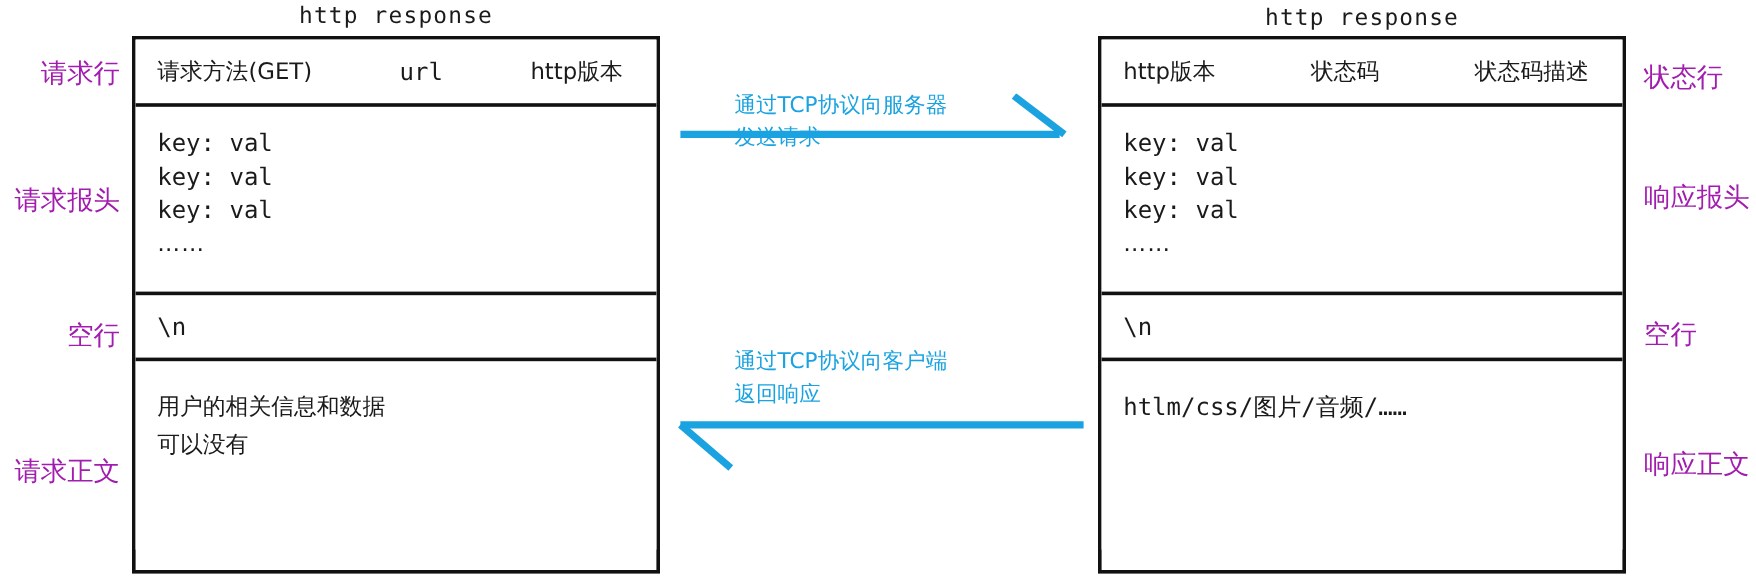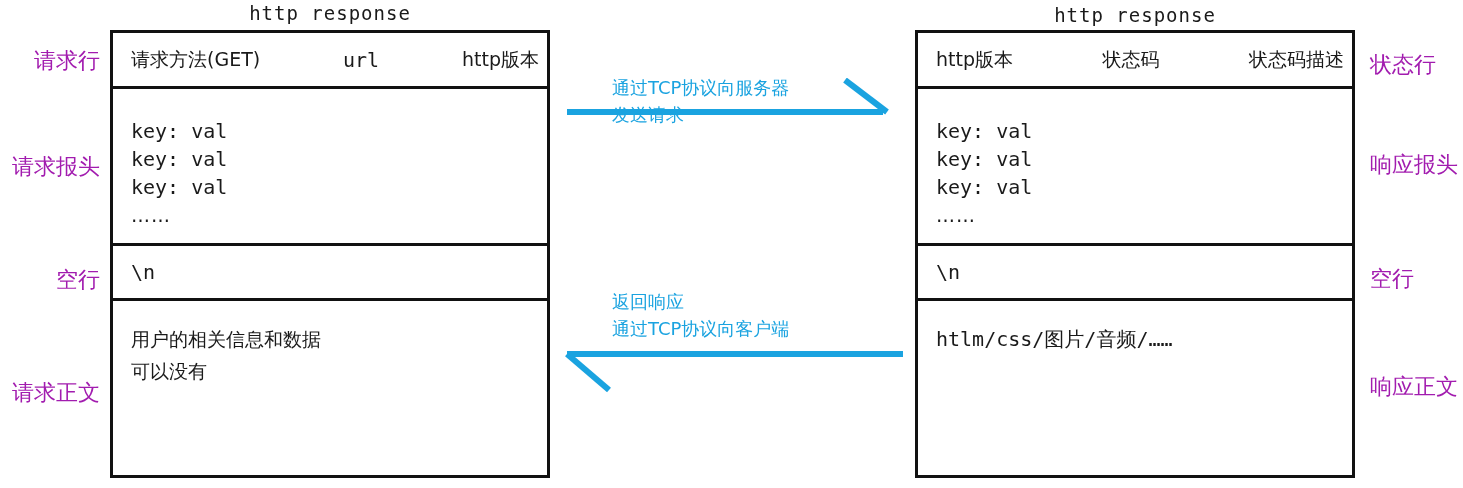--- a/index.html
+++ b/index.html
@@ -68,29 +68,29 @@
     font-size: 19px;
     color: #1a1a1a;
     white-space: nowrap;
   }
 
   .startline-inner {
     display: flex;
     align-items: center;
     height: 100%;
     padding-left: 18px;
-    padding-right: 8px;
+    padding-right: 28px;
     justify-content: space-between;
   }
   .startline-inner .seg-1 { flex: 0 0 auto; }
   .startline-inner .seg-2 { flex: 1 1 auto; text-align: center; }
   .startline-inner .seg-3 { flex: 0 0 auto; }
 
   .header-lines {
-    padding: 28px 0 0 18px;
+    padding: 16px 0 0 18px;
   }
   .header-lines > div {
     line-height: 28px;
   }
   .ellipsis-line {
     font-family: "DejaVu Sans", "Liberation Sans", sans-serif;
     font-size: 19px;
     letter-spacing: 1px;
   }
 
@@ -235,22 +235,22 @@
     <div>通过TCP协议向服务器</div>
     <div>发送请求</div>
   </div>
 
   <svg class="flow-arrow" id="arrow-send" viewBox="0 0 340 42">
     <path d="M 2 34 L 318 34" stroke="#1aa3e0" stroke-width="6" fill="none" stroke-linecap="butt"></path>
     <path d="M 280 2 L 322 34" stroke="#1aa3e0" stroke-width="6" fill="none" stroke-linecap="butt"></path>
   </svg>
 
   <div class="flow-text" id="flow-text-reply">
+    <div>通过TCP协议向客户端</div>
     <div>返回响应</div>
-    <div>通过TCP协议向客户端</div>
   </div>
 
   <svg class="flow-arrow" id="arrow-reply" viewBox="0 0 340 46">
     <path d="M 2 6 L 338 6" stroke="#1aa3e0" stroke-width="6" fill="none" stroke-linecap="butt"></path>
     <path d="M 2 6 L 44 42" stroke="#1aa3e0" stroke-width="6" fill="none" stroke-linecap="butt"></path>
   </svg>
 
 </div>
 
 </body></html>

